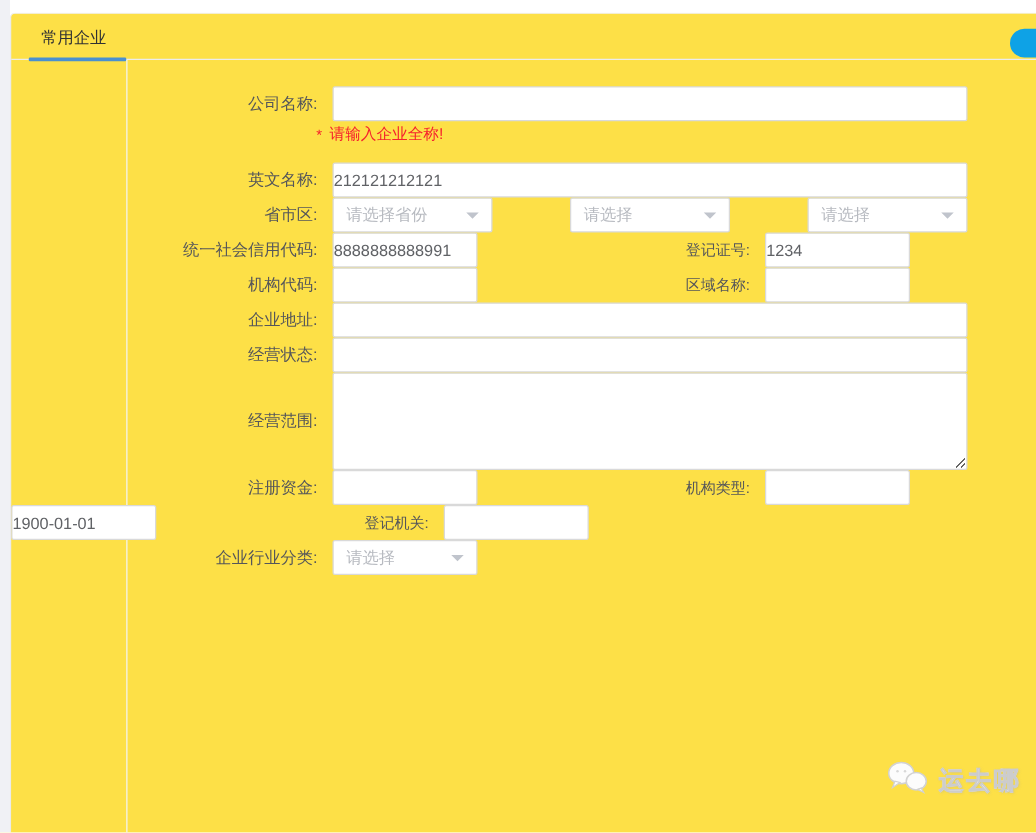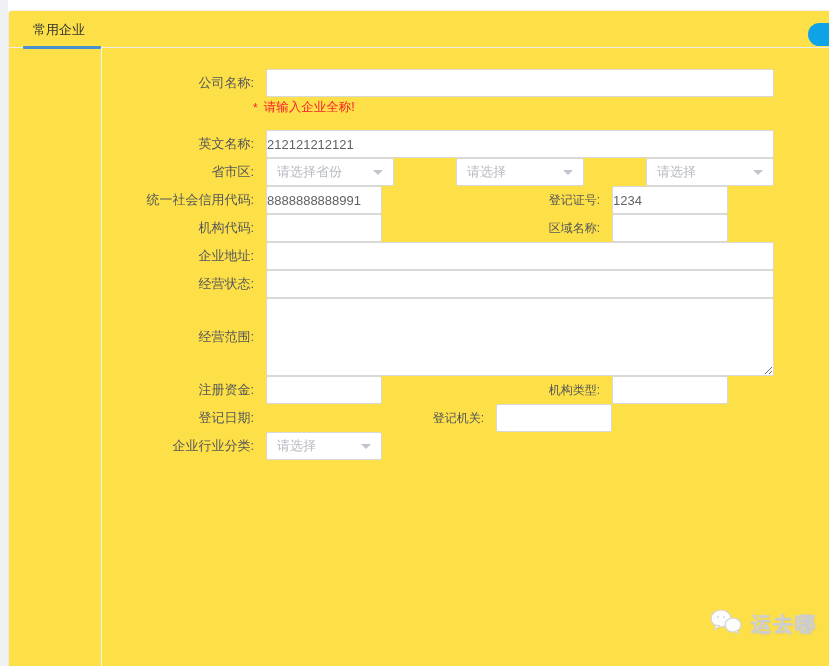--- a/index.html
+++ b/index.html
@@ -132,21 +132,21 @@
       </div>
 
       <div class="frow">
         <div class="flabel">注册资金:</div>
         <input class="tinput w-half" value="" style="">
         <div class="flabel2">机构类型:</div>
         <input class="tinput w-half" value="" style="">
       </div>
 
       <div class="frow">
-        <div class="flabel">登记日期:</div>
+        <input class="tinput w-half" value="1900-01-01" style="">
         <div class="flabel2">登记机关:</div>
         <input class="tinput w-half" value="" style="">
       </div>
 
       <div class="frow">
         <div class="flabel">企业行业分类:</div>
         <div class="sel w-half">
           <span class="ph">请选择</span>
           <span class="caret"></span>
         </div>

